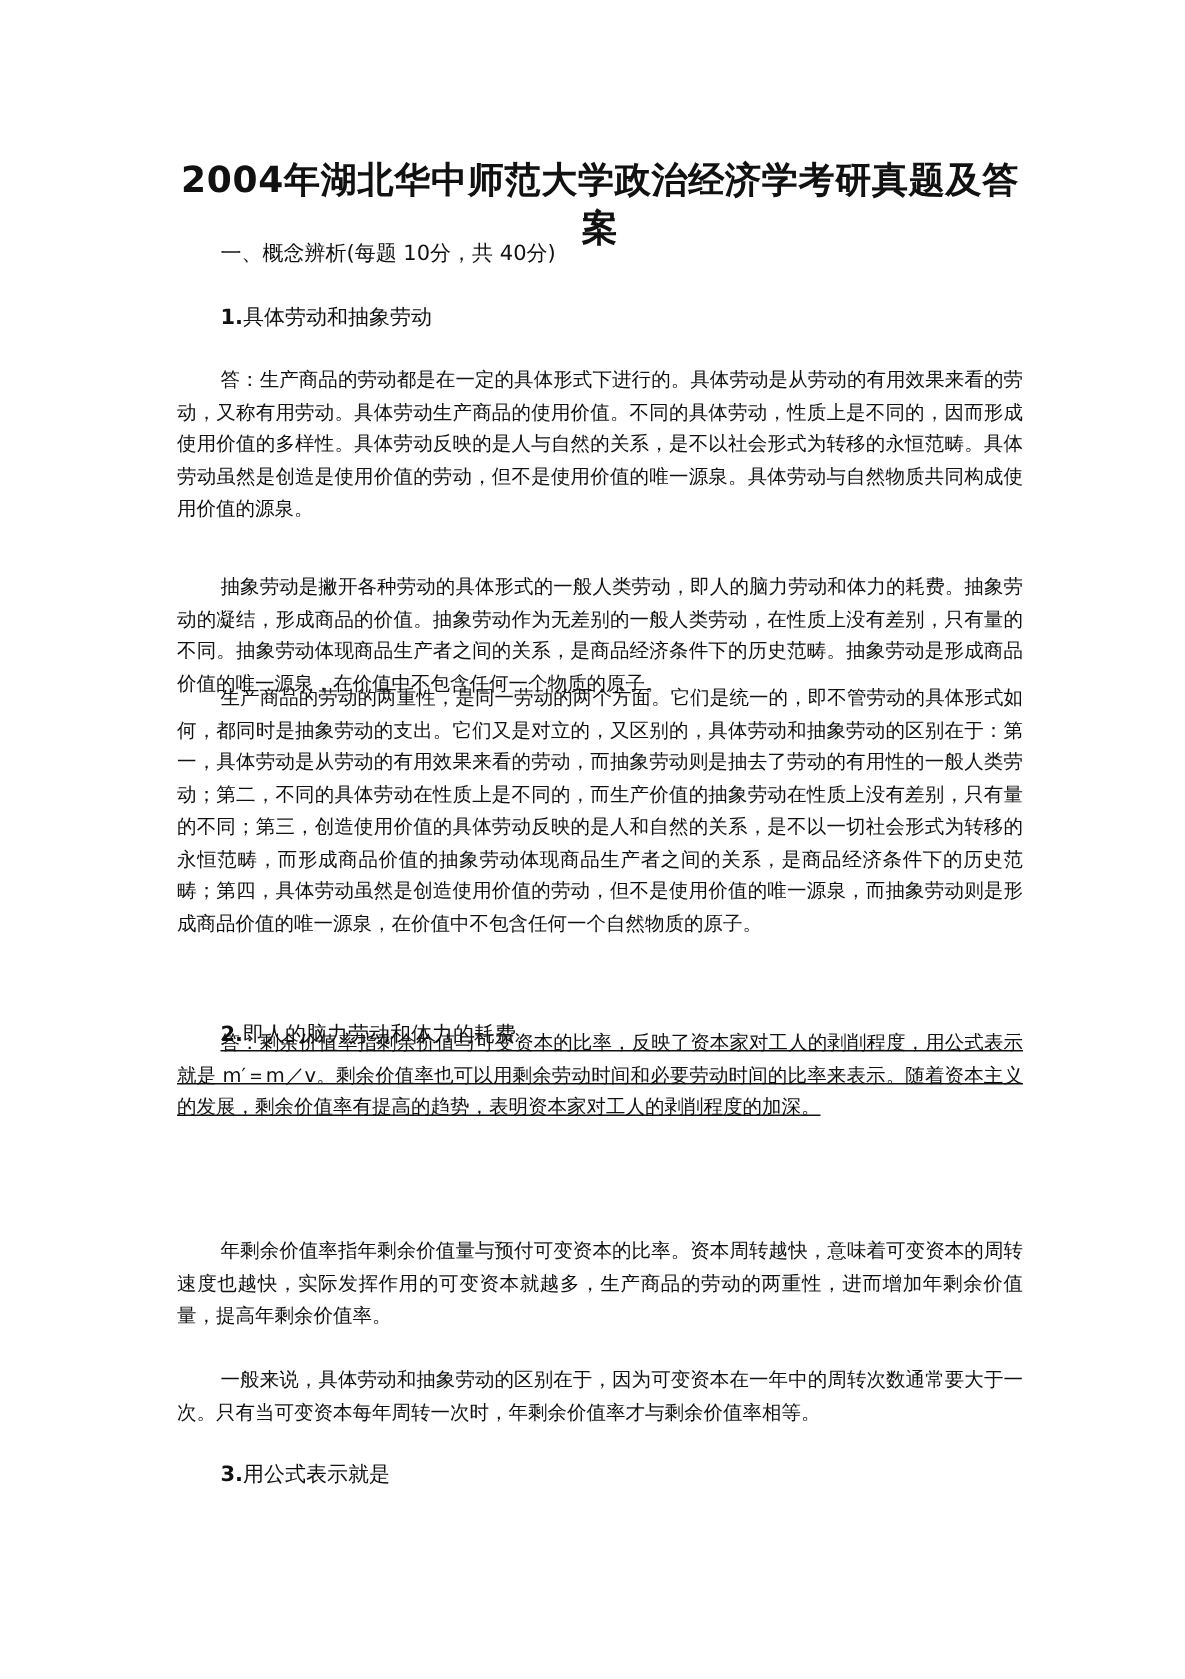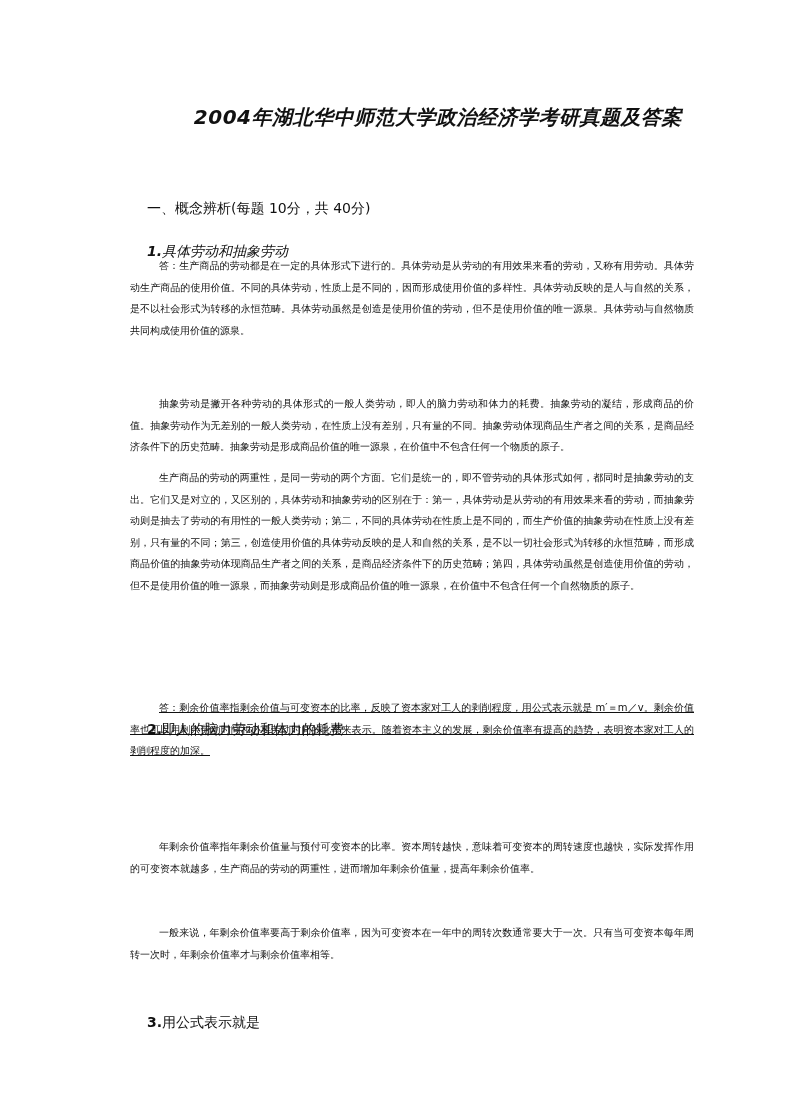--- a/index.html
+++ b/index.html
@@ -1,46 +1,46 @@
 <!DOCTYPE html>
 <html><head>
 <meta charset="utf-8">
 <style>
   html, body { margin: 0; padding: 0; background: #ffffff; }
   body { width: 790px; height: 1119px; position: relative; overflow: hidden;
          font-family: "DejaVu Sans", "Liberation Sans", sans-serif; color: #111111; }
   .page { position: absolute; left: 118px; top: 0; width: 564px; }
-  .title { position: absolute; left: 0; top: 104px; width: 564px; text-align: right;
-           font-size: 20px; font-weight: bold; letter-spacing: 0.5px; color: #111; font-style: italic; }
+  .title { position: absolute; left: 0; top: 104px; width: 564px; text-align: center;
+           font-size: 24px; font-weight: bold; letter-spacing: 0.5px; color: #111; }
   .line { position: absolute; left: 0; font-size: 14px; white-space: nowrap; }
-  .indent { padding-left: 29px; margin-top: 40px; }
-  p.para { position: absolute; left: 0; width: 564px; margin: 12px; font-size: 10px;
+  .indent { padding-left: 29px; }
+  p.para { position: absolute; left: 0; width: 564px; margin: 0; font-size: 13px;
            line-height: 21.5px; text-align: justify; text-indent: 29px; }
   .num { font-weight: bold; }
 </style>
 </head>
 <body>
 
 <div class="page">
   <div class="title">2004年湖北华中师范大学政治经济学考研真题及答案</div>
 
   <div class="line indent" style="top:160px;">一、概念辨析(每题 10分，共 40分)</div>
 
-  <div class="line indent" style="top:203px;font-style:italic;">
+  <div class="line indent" style="top:203px;">
     <span class="num">1.</span><span>具体劳动和抽象劳动</span>
   </div>
 
   <p class="para" style="top:243px;">答：生产商品的劳动都是在一定的具体形式下进行的。具体劳动是从劳动的有用效果来看的劳动，又称有用劳动。具体劳动生产商品的使用价值。不同的具体劳动，性质上是不同的，因而形成使用价值的多样性。具体劳动反映的是人与自然的关系，是不以社会形式为转移的永恒范畴。具体劳动虽然是创造是使用价值的劳动，但不是使用价值的唯一源泉。具体劳动与自然物质共同构成使用价值的源泉。</p>
   <p class="para" style="top:381px;">抽象劳动是撇开各种劳动的具体形式的一般人类劳动，即人的脑力劳动和体力的耗费。抽象劳动的凝结，形成商品的价值。抽象劳动作为无差别的一般人类劳动，在性质上没有差别，只有量的不同。抽象劳动体现商品生产者之间的关系，是商品经济条件下的历史范畴。抽象劳动是形成商品价值的唯一源泉，在价值中不包含任何一个物质的原子。</p>
   <p class="para" style="top:455px;">生产商品的劳动的两重性，是同一劳动的两个方面。它们是统一的，即不管劳动的具体形式如何，都同时是抽象劳动的支出。它们又是对立的，又区别的，具体劳动和抽象劳动的区别在于：第一，具体劳动是从劳动的有用效果来看的劳动，而抽象劳动则是抽去了劳动的有用性的一般人类劳动；第二，不同的具体劳动在性质上是不同的，而生产价值的抽象劳动在性质上没有差别，只有量的不同；第三，创造使用价值的具体劳动反映的是人和自然的关系，是不以一切社会形式为转移的永恒范畴，而形成商品价值的抽象劳动体现商品生产者之间的关系，是商品经济条件下的历史范畴；第四，具体劳动虽然是创造使用价值的劳动，但不是使用价值的唯一源泉，而抽象劳动则是形成商品价值的唯一源泉，在价值中不包含任何一个自然物质的原子。</p>
 
   <div class="line indent" style="top:681px;">
     <span class="num">2.</span><span>即人的脑力劳动和体力的耗费</span>
   </div>
 
   <p class="para" style="top:685px;text-decoration:underline;">答：剩余价值率指剩余价值与可变资本的比率，反映了资本家对工人的剥削程度，用公式表示就是 m′＝m／v。剩余价值率也可以用剩余劳动时间和必要劳动时间的比率来表示。随着资本主义的发展，剩余价值率有提高的趋势，表明资本家对工人的剥削程度的加深。</p>
   <p class="para" style="top:824px;">年剩余价值率指年剩余价值量与预付可变资本的比率。资本周转越快，意味着可变资本的周转速度也越快，实际发挥作用的可变资本就越多，生产商品的劳动的两重性，进而增加年剩余价值量，提高年剩余价值率。</p>
-  <p class="para" style="top:910px;">一般来说，年剩余价值率要高于剩余价值率，因为可变资本在一年中的周转次数通常要大于一次。只有当可变资本每年周转一次时，年剩余价值率才与剩余价值率相等。</p>
+  <p class="para" style="top:910px;">一般来说，具体劳动和抽象劳动的区别在于，因为可变资本在一年中的周转次数通常要大于一次。只有当可变资本每年周转一次时，年剩余价值率才与剩余价值率相等。</p>
 
   <div class="line indent" style="top:974px;">
     <span class="num">3.</span><span>用公式表示就是</span>
   </div>
 </div>
 
 </body></html>

